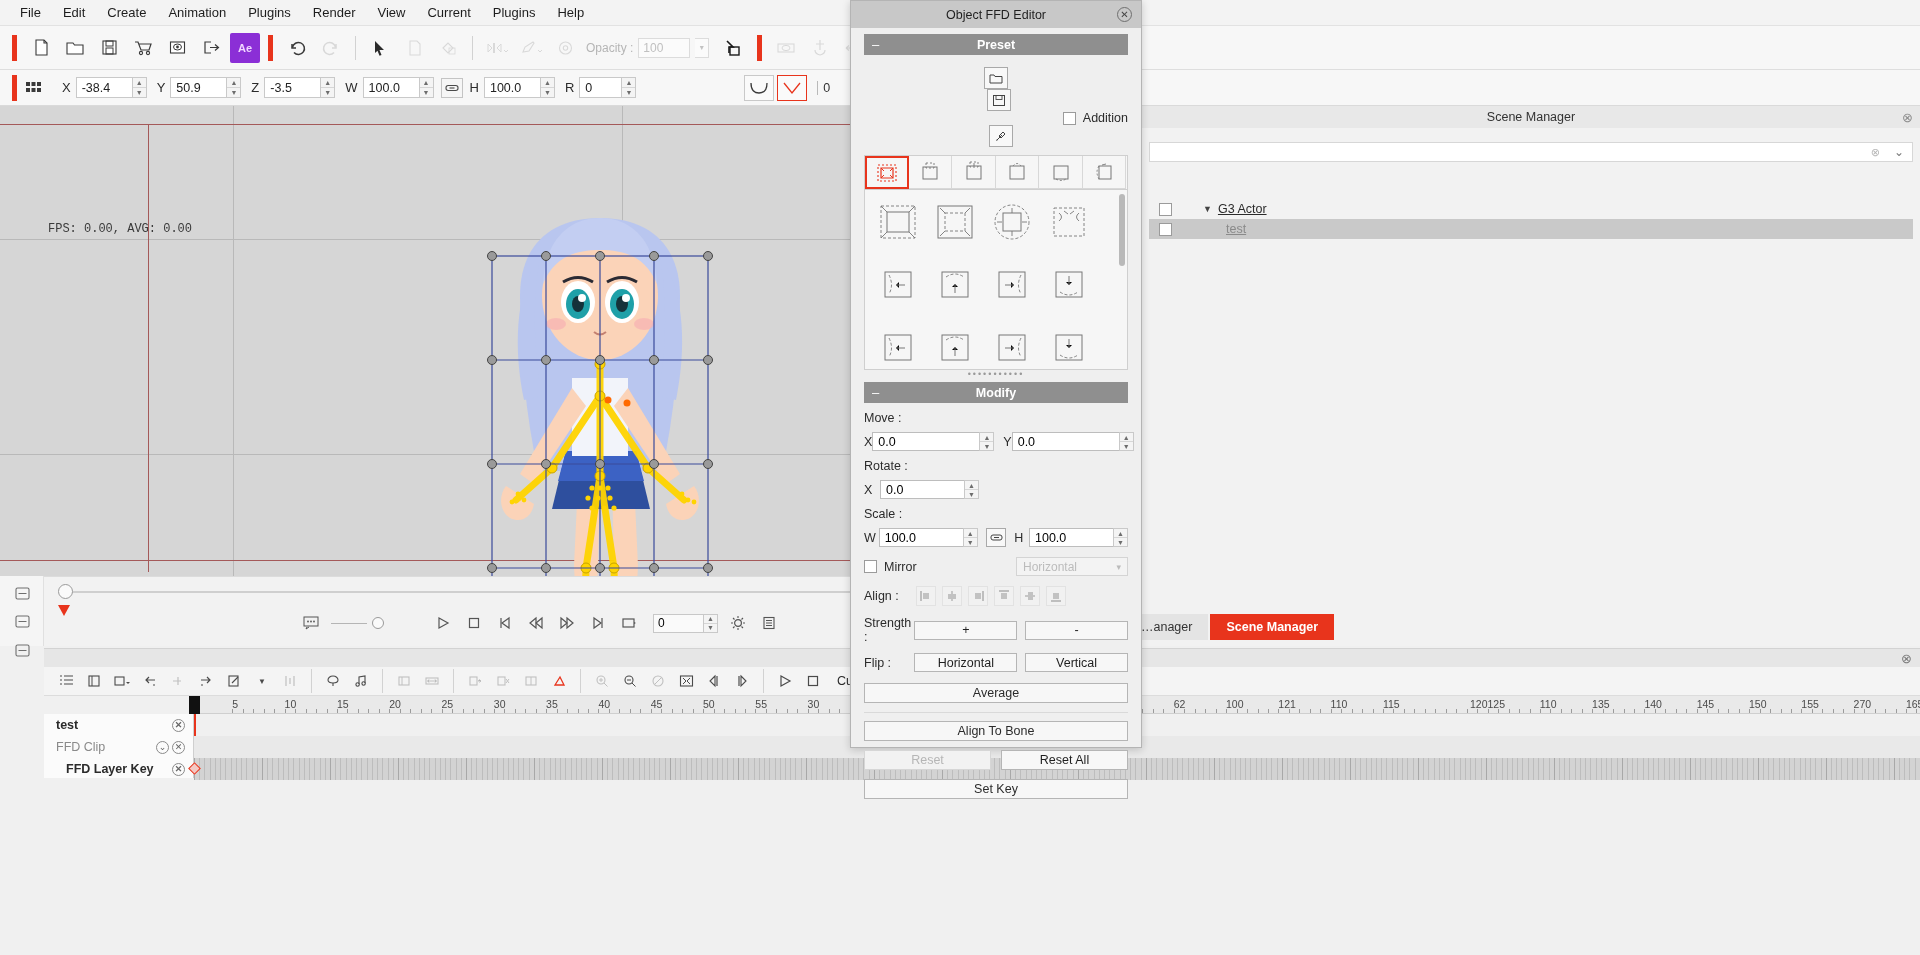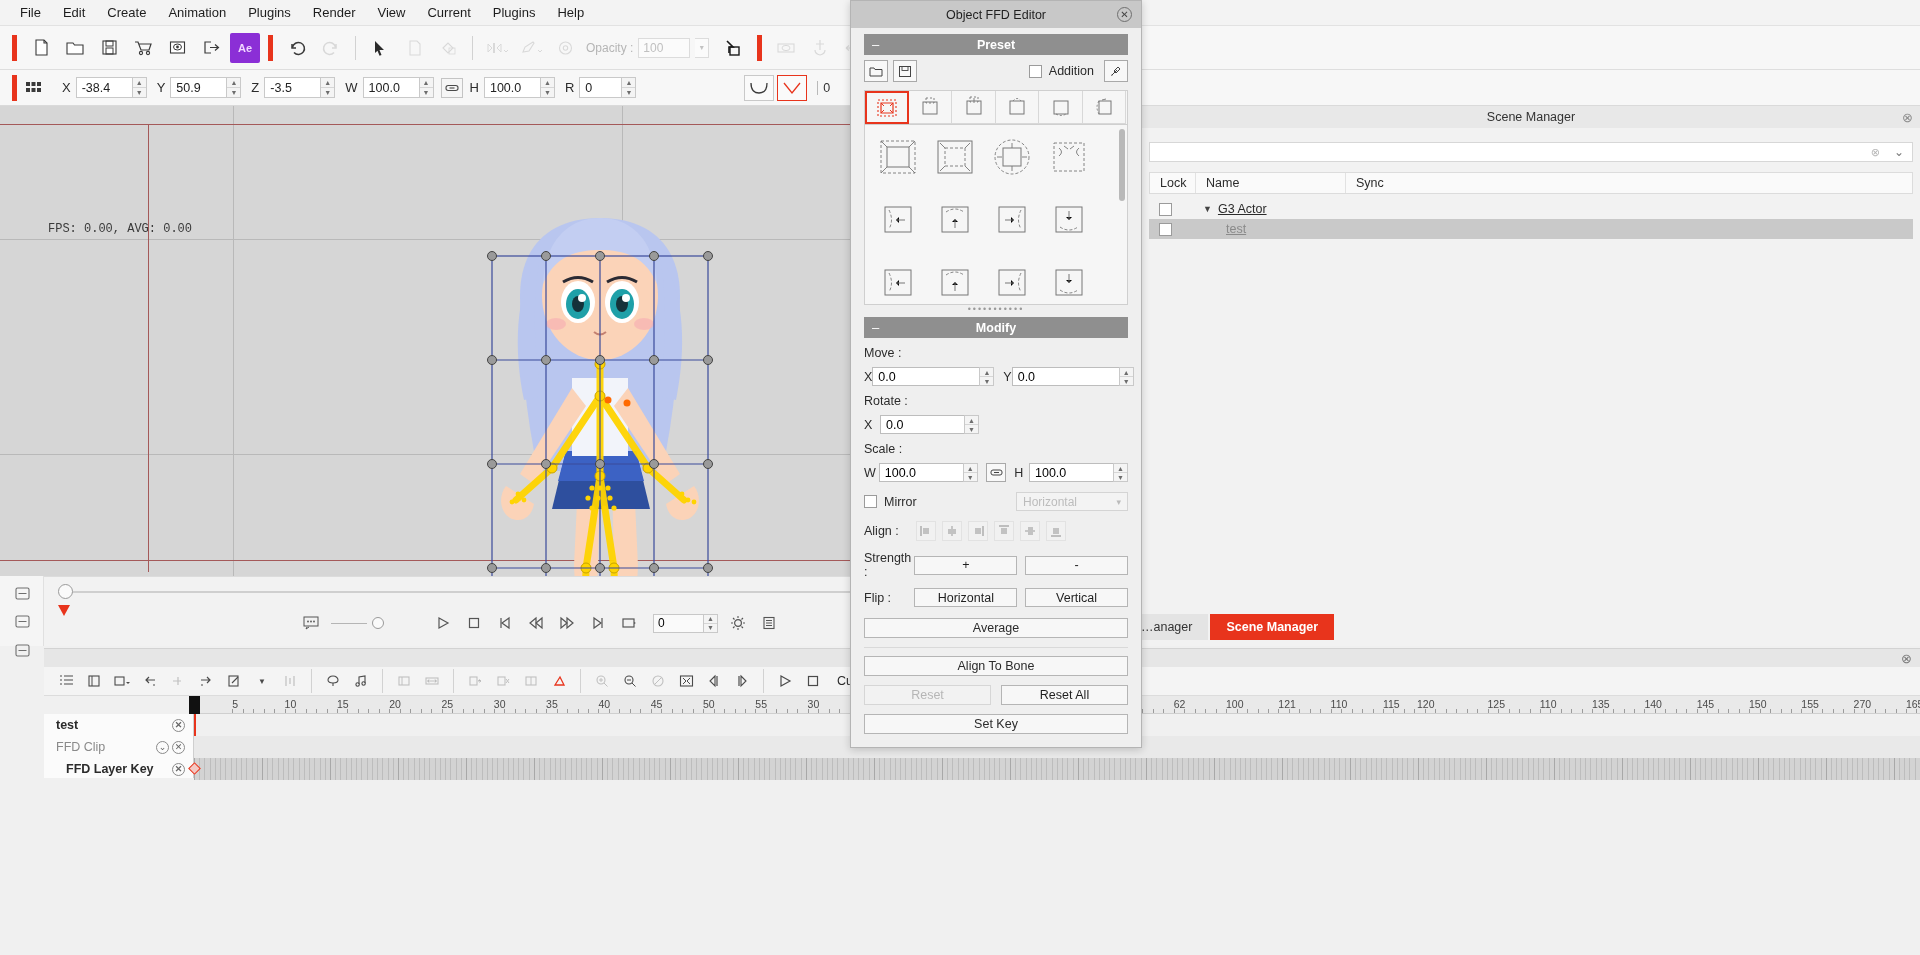--- a/index.html
+++ b/index.html
@@ -739,25 +739,20 @@
   </div>
 
   <div class="sm">
     <div class="sm-title">
       <span>Scene Manager</span>
       <span class="sm-close">⊗</span>
     </div>
     <div class="sm-search">
       <span style="position:absolute;right:32px;color:#b5b5b5;font-size:11px;">⊗</span>
       <span style="position:absolute;right:8px;color:#7a7a7a;font-size:12px;">⌄</span>
-    </div>
-    <div class="sm-hdr">
-      <div style="width:46px;">Lock</div>
-      <div style="width:150px;">Name</div>
-      <div style="flex:1;border-right:none;">Sync</div>
     </div>
     <div class="sm-row" style="top:93px;">
       <div class="sm-chk"></div>
       <span style="margin-left:31px;font-size:9px;color:#444;">▼</span>
       <span style="margin-left:6px;text-decoration:underline;">G3 Actor</span>
     </div>
     <div class="sm-row" style="top:113px;background:#c9c9c9;">
       <div class="sm-chk"></div>
       <span style="margin-left:54px;text-decoration:underline;color:#8a8a8a;">test</span>
     </div>
@@ -1058,21 +1053,21 @@
       <div class="rmark" style="left: 1147.1px;"></div>
       <div class="rmark" style="left: 1157.6px;"></div>
       <div class="rmark" style="left: 1168.1px;"></div>
       <div class="rmark" style="left: 1178.6px;"></div>
       <div class="rtick" style="left: 1188.9px;">115</div>
       <div class="rmark" style="left: 1188.9px;"></div>
       <div class="rmark" style="left: 1199.4px;"></div>
       <div class="rmark" style="left: 1209.9px;"></div>
       <div class="rmark" style="left: 1220.4px;"></div>
       <div class="rmark" style="left: 1230.9px;"></div>
-      <div class="rtick" style="left: 1223px;">120</div>
+      <div class="rtick" style="left: 1276px;">120</div>
       <div class="rmark" style="left: 1241.2px;"></div>
       <div class="rmark" style="left: 1251.7px;"></div>
       <div class="rmark" style="left: 1262.2px;"></div>
       <div class="rmark" style="left: 1272.7px;"></div>
       <div class="rmark" style="left: 1283.2px;"></div>
       <div class="rtick" style="left: 1293.5px;">125</div>
       <div class="rmark" style="left: 1293.5px;"></div>
       <div class="rmark" style="left: 1304px;"></div>
       <div class="rmark" style="left: 1314.5px;"></div>
       <div class="rmark" style="left: 1325px;"></div>
@@ -1481,21 +1476,21 @@
     <div class="ffd-tbar">
       <span>Object FFD Editor</span>
       <span class="ffd-x">✕</span>
     </div>
 
     <div class="sect">
       <span class="mn">–</span>
       <span>Preset</span>
     </div>
 
-    <div style="display:flex;align-items:center;margin:5px 13px 0 13px;">
+    <div style="display:flex;align-items:center;margin:12px 13px 0 13px;flex-direction:column;">
       <div class="ffd-ico">
           <svg width="15" height="13" viewBox="0 0 15 13">
             <path d="M1 3h4l1 1.5h7V11H1z" fill="none" stroke="#444" stroke-width="1"></path>
           </svg>
         </div>
       <div class="ffd-ico" style="margin-left:5px;">
           <svg width="14" height="13" viewBox="0 0 14 13">
             <rect x="1.5" y="1.5" width="11" height="10" fill="none" stroke="#444" stroke-width="1"></rect>
             <rect x="4" y="1.5" width="6" height="4" fill="none" stroke="#444" stroke-width=".9"></rect>
           </svg>

